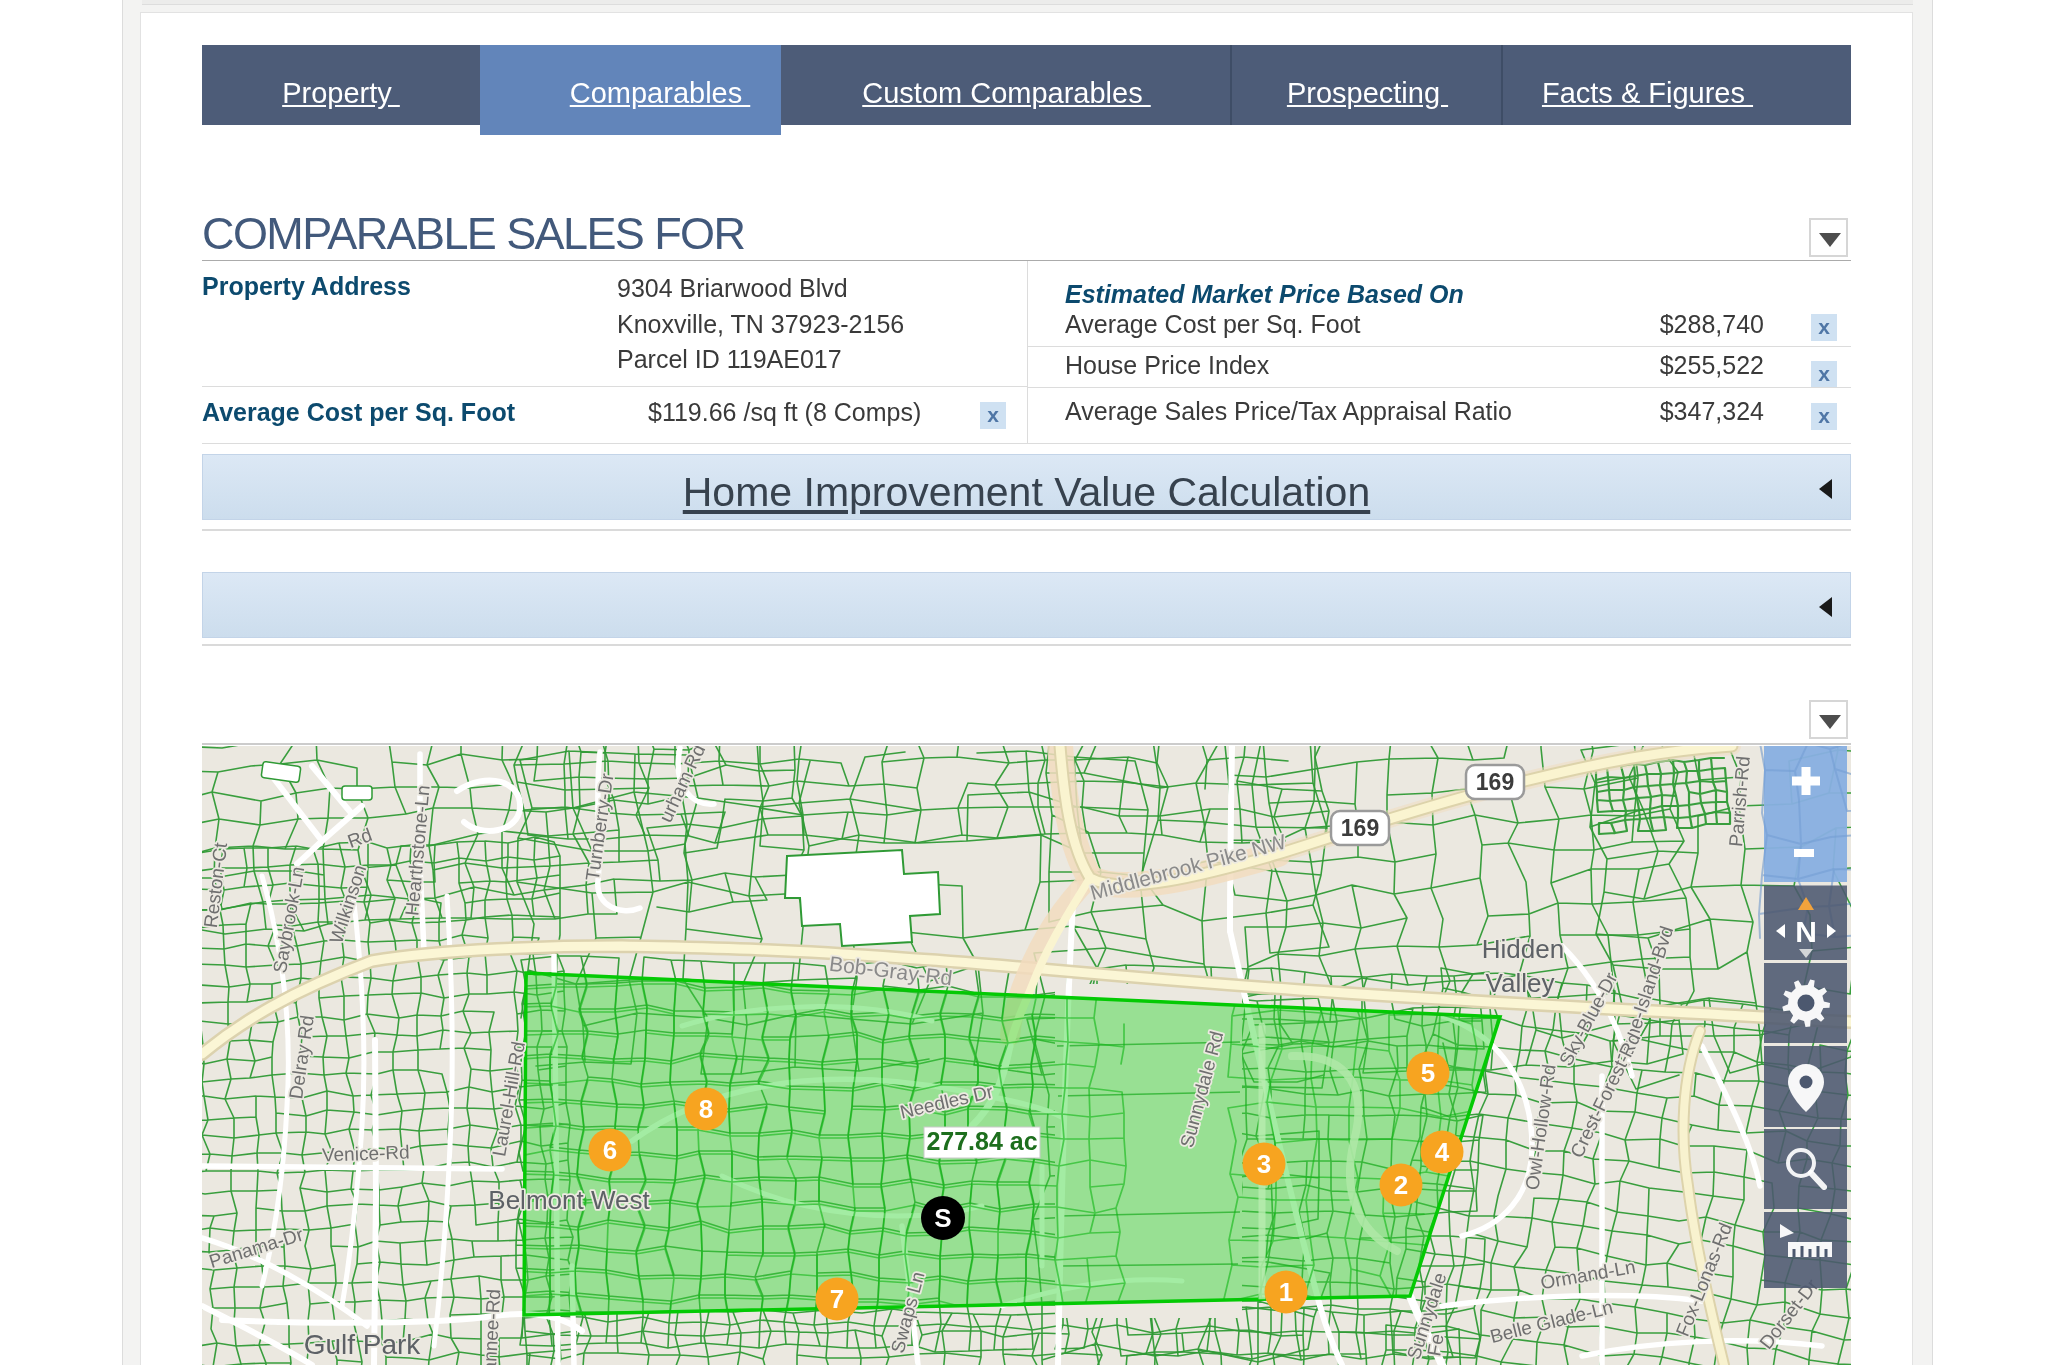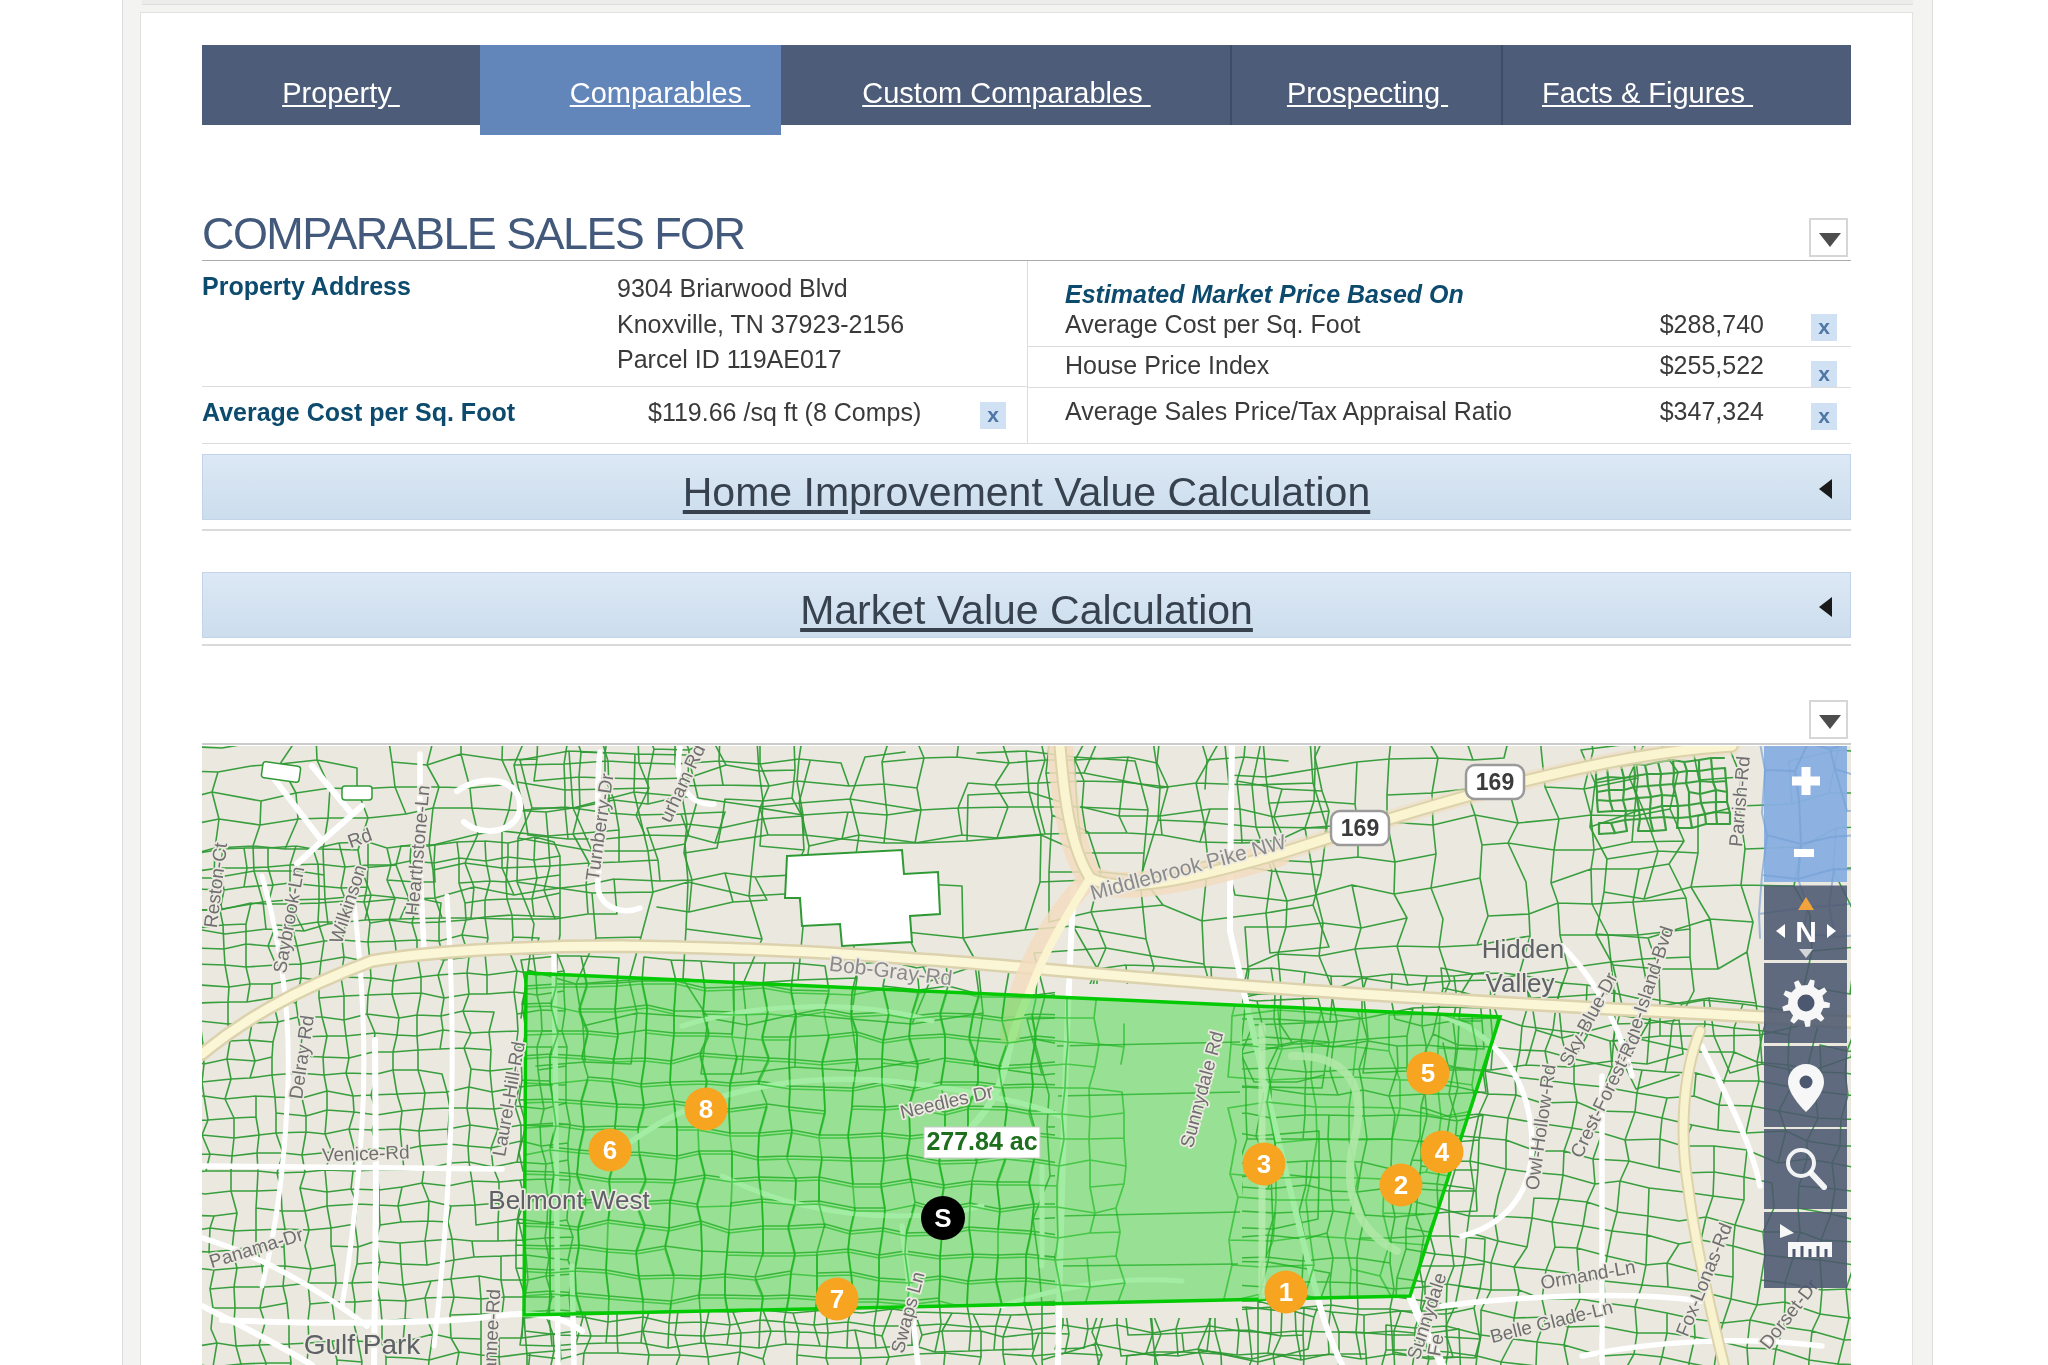--- a/index.html
+++ b/index.html
@@ -75,21 +75,20 @@
 <div class="a val" style="left:1764px; top:397px; width:0;">
     <span style="position:absolute; right:0; white-space:nowrap;">$347,324</span>
   </div>
 <div class="xbtn" style="left:1811px; top:403px;">x</div>
 
 <div class="band" style="top:454px;">
     <div class="t">Home Improvement Value Calculation</div>
     <div class="tri"></div>
   </div>
 <div class="band" style="top:572px;">
-    <div class="t">Market Value Calculation</div>
     <div class="tri"></div>
   </div>
 
 <div class="hline" style="left:202px; top:529px; width:1649px; height:2px; background:#dadada;"></div>
 <div class="hline" style="left:202px; top:644px; width:1649px; height:2px; background:#dadada;"></div>
 
 <div class="ddbtn" style="left:1809px; top:700px;"></div>
 <div class="a" style="left:202px; top:743px; width:1649px; height:2px; background:#cccccc;"></div>
 
 <div class="a" style="left:202px; top:746px; width:1649px; height:619px; overflow:hidden;">

